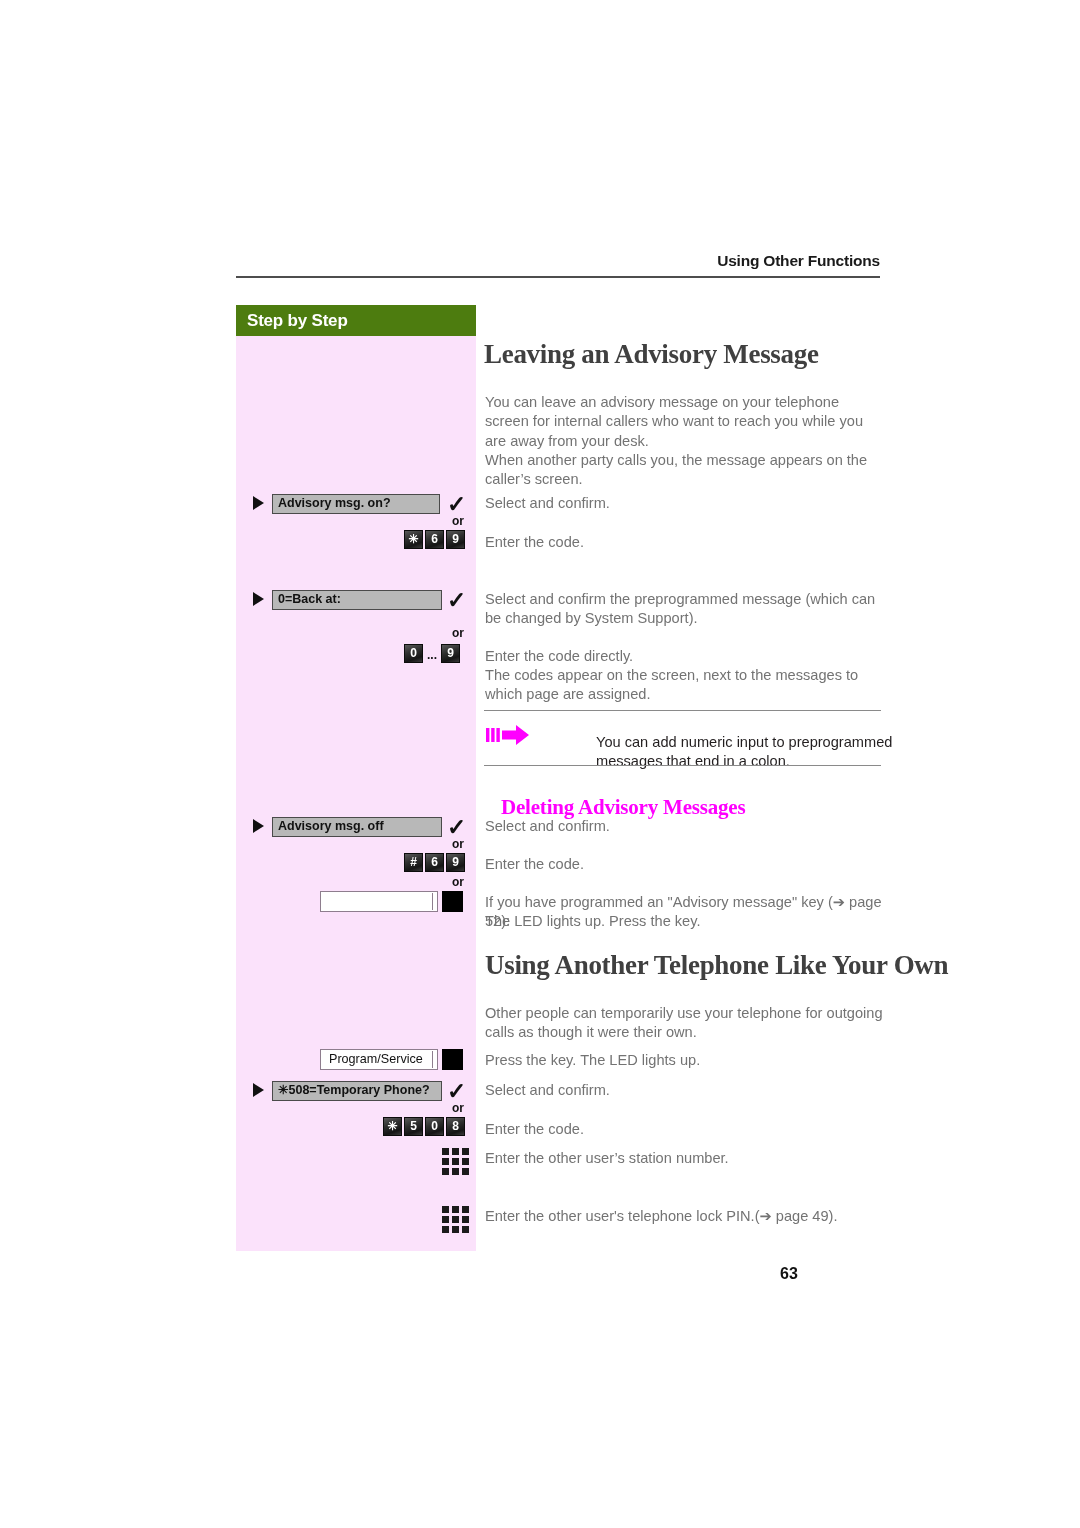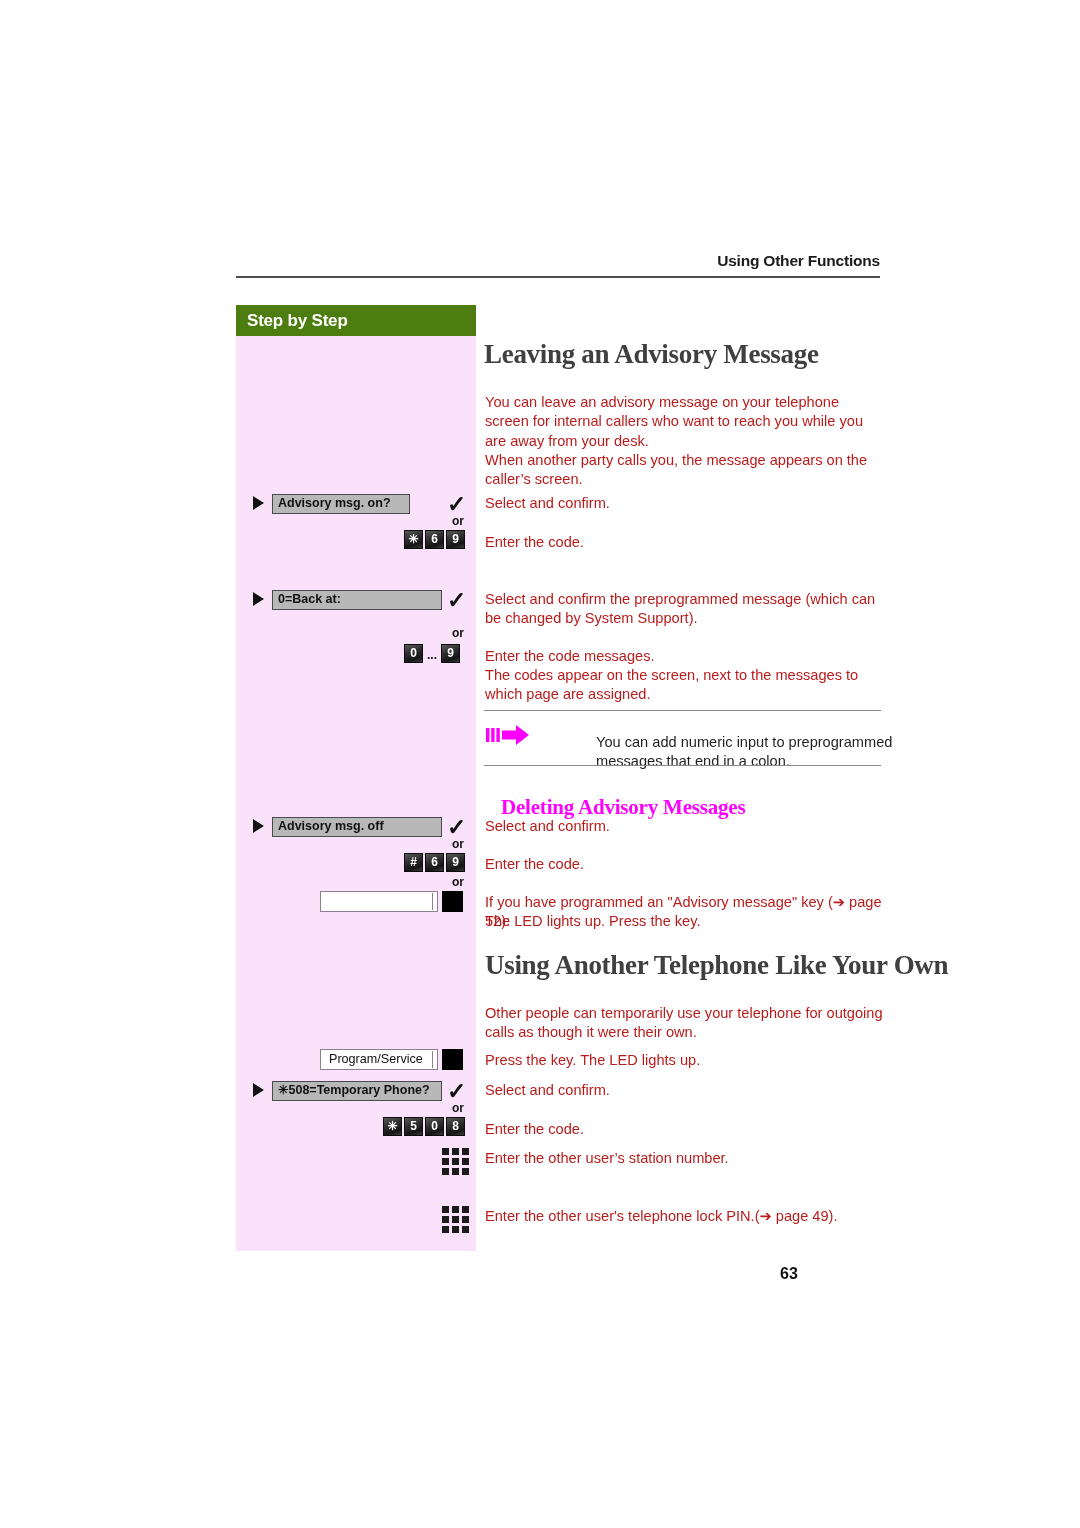--- a/index.html
+++ b/index.html
@@ -84,21 +84,21 @@
     color: #ff00ff;
     font-size: 21px;
     font-weight: bold;
     margin: 16px;
     letter-spacing: -0.2px;
   }
   p.body {
     margin: 0;
     font-size: 14.6px;
     line-height: 19.3px;
-    color: #b91c1c;
+    color: #737373;
   }
 
   .abs { position: absolute; }
 
   
   .note-rule {
     position: absolute;
     background: #8a8a8a;
     height: 1px;
   }
@@ -234,21 +234,21 @@
 </head>
 <body>
 
 <div id="running-head">Using Other Functions</div>
 <div id="header-rule"></div>
 
 <div id="step-panel">
   <div id="step-panel-header">Step by Step</div>
 
   <div class="triangle" style="left:17px; top:191px;"></div>
-  <div class="display-opt" style="left:36px; top:189px; width:138px;">Advisory msg. on?</div>
+  <div class="display-opt" style="left:36px; top:189px; width:168px;">Advisory msg. on?</div>
   <div class="checkmark" style="left:211px; top:188px;">✓</div>
   <div class="or-label" style="left:194px; top:209px; width:34px;">or</div>
   <div class="keyrow" style="left:168px; top:225px;">
     <span class="key">✳</span>
     <span class="key">6</span>
     <span class="key">9</span>
   </div>
 
   <div class="triangle" style="left:17px; top:287px;"></div>
   <div class="display-opt" style="left:36px; top:285px; width:170px;">0=Back at:</div>
@@ -323,21 +323,21 @@
   <p class="body abs" style="left:1px; top:88px; width:398px;">You can leave an advisory message on your telephone screen for internal callers who want to reach you while you are away from your desk.</p>
 
   <p class="body abs" style="left:1px; top:146px; width:398px;">When another party calls you, the message appears on the caller’s screen.</p>
 
   <p class="body abs" style="left:1px; top:189px; width:398px;">Select and confirm.</p>
 
   <p class="body abs" style="left:1px; top:228px; width:398px;">Enter the code.</p>
 
   <p class="body abs" style="left:1px; top:285px; width:398px;">Select and confirm the preprogrammed message (which can be changed by System Support).</p>
 
-  <p class="body abs" style="left:1px; top:342px; width:398px;">Enter the code messages.</p>
+  <p class="body abs" style="left:1px; top:342px; width:398px;">Enter the code directly.</p>
 
   <p class="body abs" style="left:1px; top:361px; width:398px;">The codes appear on the screen, next to the messages to which page are assigned.</p>
 
   <div class="note-rule" style="left:0; top:405px; width:397px;"></div>
   <svg class="note-arrow" viewBox="0 0 44 22" style="left:2px; top:419px;">
     <rect x="0" y="4" width="3.4" height="14" fill="#ff00ff"></rect>
     <rect x="5.2" y="4" width="3.4" height="14" fill="#ff00ff"></rect>
     <rect x="10.4" y="4" width="3.4" height="14" fill="#ff00ff"></rect>
     <path d="M16 6.5 L30 6.5 L30 1 L43 11 L30 21 L30 15.5 L16 15.5 Z" fill="#ff00ff"></path>
   </svg>

